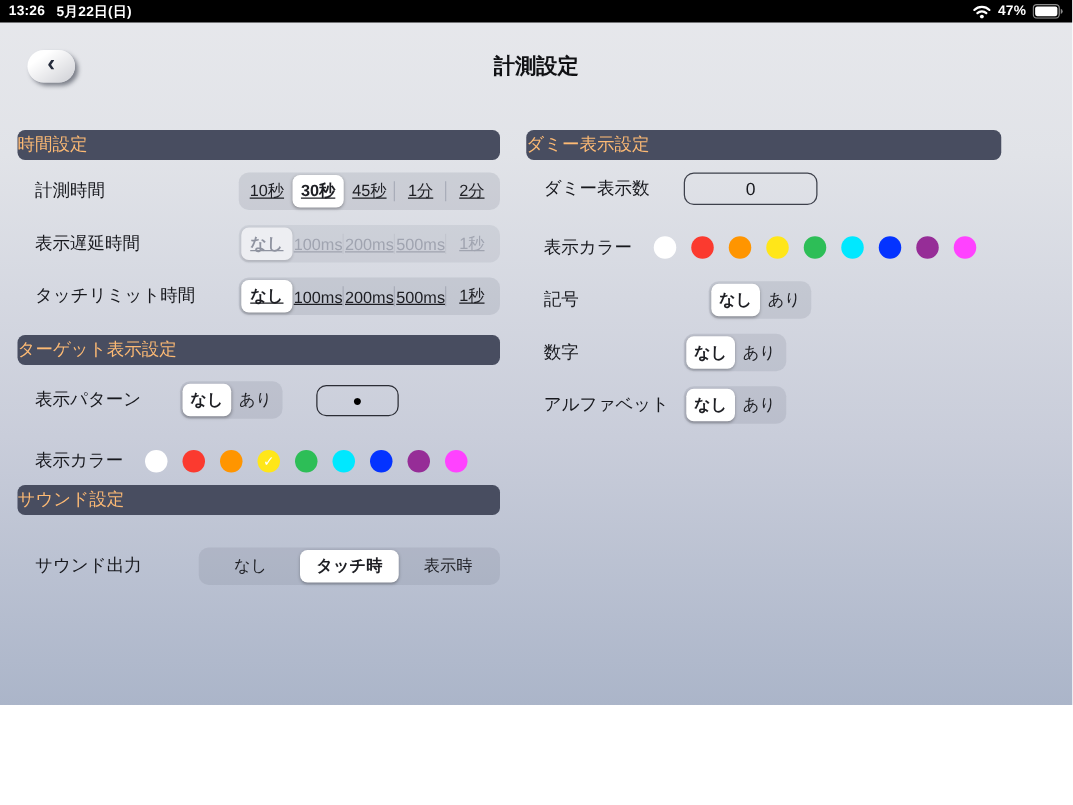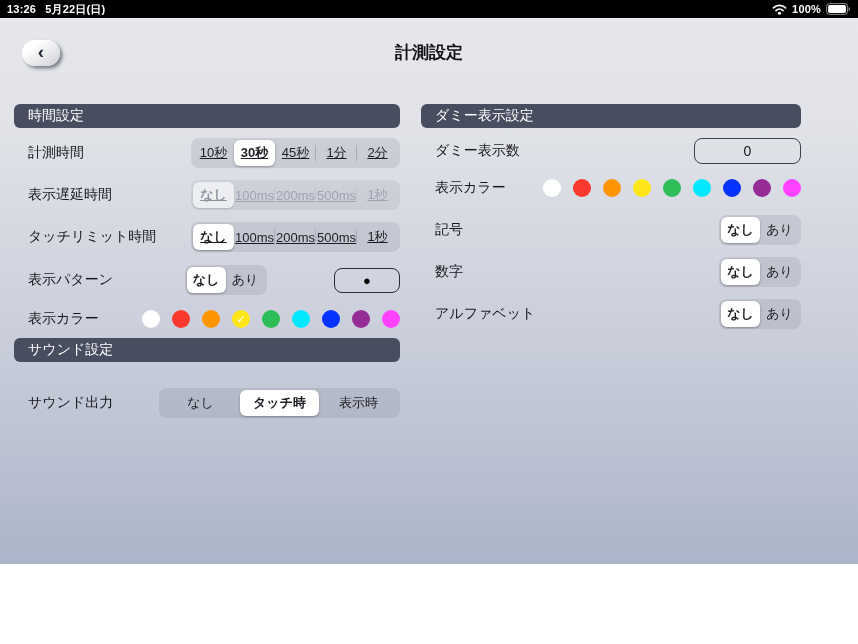--- a/index.html
+++ b/index.html
@@ -34,24 +34,23 @@
   .back-chevron { font-size:19px; line-height:1; font-weight:bold; color:#242b3b; margin-top:-3px; }
   .nav-title {
     position:absolute; top:41px; left:0; right:0; text-align:center;
     font-size:17px; font-weight:bold; color:#101114;
   }
   
   .col-left  { position:absolute; left:14px;  top:104px; width:386px; }
   .col-right { position:absolute; left:421px; top:104px; width:380px; }
   .section-header {
     height:24px; background:#484d60; border-radius:6px;
-    color:#ffffff; font-size:14px; display:flex; align-items:center;
-    padding-left:14px;
-  }
-  .row { display:flex; align-items:center; padding-left:14px;justify-content:space-between; }
+    color:#fdba74; font-size:14px; display:flex; align-items:center;
+  }
+  .row { display:flex; align-items:center; padding-left:14px; }
   .row-label { font-size:14px; color:#17181d; white-space:nowrap; }
   .ml-auto { margin-left:auto; }
   
   .seg-control {
     display:inline-flex; align-items:stretch;
     background:rgba(118,124,141,0.18);
     border-radius:8px; padding:2px;
   }
   .seg {
     position:relative; display:flex; align-items:center; justify-content:center;
@@ -92,21 +91,21 @@
   .dots { display:flex; align-items:center; gap:12px; }
   .dot {
     position:relative; width:18px; height:18px; border-radius:50%; cursor:pointer;
   }
   .dot .check {
     position:absolute; inset:0; display:flex; align-items:center; justify-content:center;
     font-size:11px; font-weight:bold; color:#ffffff;
   }
   
   .mt10 { margin-top:10px; } .mt12 { margin-top:12px; } .mt13 { margin-top:13px; }
-  .mt15 { margin-top:15px; } .mt16 { margin-top:16px; } .mt18 { margin-top:18px;gap:20px; }
+  .mt15 { margin-top:25px; } .mt16 { margin-top:16px; } .mt18 { margin-top:18px;gap:20px; }
   .mt22 { margin-top:10px; } .mt9 { margin-top:26px; }
   .lbl116 { flex:0 0 116px; } .lbl112 { flex:0 0 112px; } .lbl88 { flex:0 0 88px; }
 </style>
 </head>
 <body>
 
 <div class="screen">
 
   <div class="statusbar">
     <div class="sb-left">
@@ -114,21 +113,21 @@
       <span>5月22日(日)</span>
     </div>
     <div class="sb-right">
       <span>
         <svg width="15" height="11" viewBox="0 0 16 12">
           <path d="M1.4 4.3 a9.4 9.4 0 0 1 13.2 0" stroke="#ffffff" stroke-width="1.9" fill="none" stroke-linecap="round"></path>
           <path d="M4.1 7.1 a5.6 5.6 0 0 1 7.8 0" stroke="#ffffff" stroke-width="1.9" fill="none" stroke-linecap="round"></path>
           <circle cx="8" cy="10.1" r="1.7" fill="#ffffff"></circle>
         </svg>
       </span>
-      <span>100%</span>
+      <span>47%</span>
       <span>
         <svg width="25" height="12" viewBox="0 0 25 12">
           <rect x="0.6" y="0.6" width="20.8" height="10.8" rx="2.8" stroke="rgba(255,255,255,0.55)" stroke-width="1" fill="none"></rect>
           <rect x="2.1" y="2.1" width="17.8" height="7.8" rx="1.6" fill="#ffffff"></rect>
           <path d="M22.6 3.9 a2.2 2.2 0 0 1 0 4.2 Z" fill="rgba(255,255,255,0.55)"></path>
         </svg>
       </span>
     </div>
   </div>
 
@@ -169,20 +168,23 @@
       <span class="row-label">タッチリミット時間</span>
       <div class="seg-control ml-auto">
         <span class="seg t selected">なし</span>
         <span class="seg t">100ms</span>
         <span class="seg t">200ms</span>
         <span class="seg t">500ms</span>
         <span class="seg t">1秒</span>
       </div>
     </div>
 
+    <div class="section-header mt16">
+      <span>ターゲット表示設定</span>
+    </div>
 
     <div class="row mt13">
       <span class="row-label lbl116">表示パターン</span>
       <div class="seg-control">
         <span class="seg p selected">なし</span>
         <span class="seg p">あり</span>
       </div>
       <button class="pattern-btn">
         <span>●</span>
       </button>

